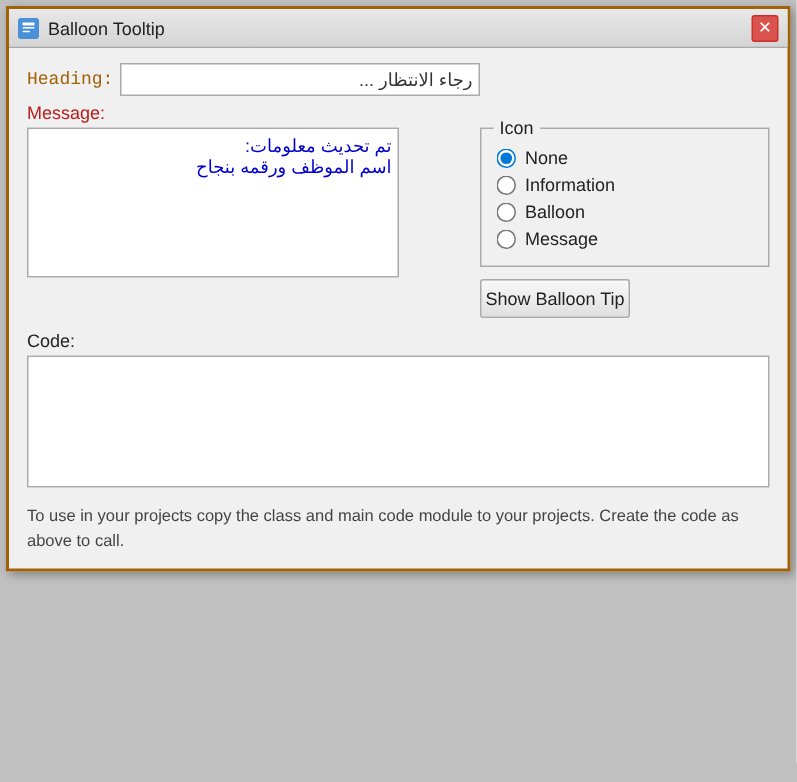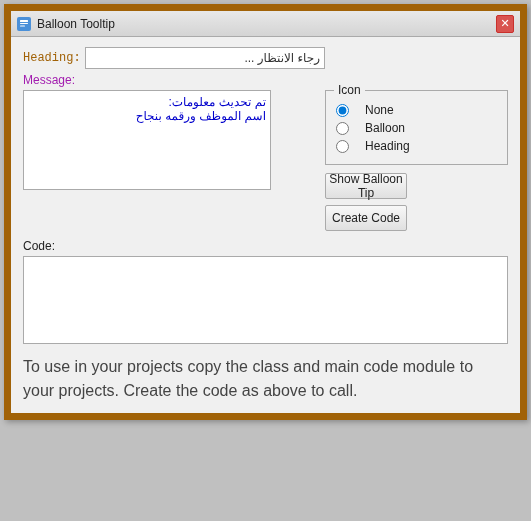--- a/index.html
+++ b/index.html
@@ -9,21 +9,21 @@
       font-size: 12px;
       display: flex;
       align-items: flex-start;
       justify-content: flex-start;
       width: 531px;
       height: 521px;
     }
     .window {
       width: 524px;
       background: #f0f0f0;
-      border: 7px solid #a16207;
+      border: 2px solid #a16207;
       box-shadow: 2px 2px 6px rgba(0,0,0,0.3);
       margin: 4px;
     }
     .title-bar {
       background: linear-gradient(to bottom, #e8e8e8, #d4d4d4);
       border-bottom: 1px solid #aaa;
       padding: 4px 6px;
       display: flex;
       align-items: center;
       justify-content: space-between;
@@ -83,21 +83,21 @@
       border: 1px solid #aaa;
       background: white;
       padding: 2px 4px;
       font-size: 12px;
       direction: rtl;
       color: #333;
       max-width: 240px;
     }
     .message-label {
       font-size: 12px;
-      color: #a21caf;
+      color: #b91c1c;
       margin-bottom: 3px;
     }
     .content-area {
       display: flex;
       gap: 10px;
       margin-top: 2px;
     }
     .message-textarea {
       width: 248px;
       height: 100px;
@@ -128,42 +128,42 @@
       top: -8px;
       left: 8px;
       background: #f0f0f0;
       padding: 0 4px;
       font-size: 12px;
       color: #222;
     }
     .radio-row {
       display: flex;
       align-items: flex-end;
-      gap: 16px;
+      gap: 6px;
       margin-bottom: 3px;
       margin-top: 4px;
     }
     .radio-row:first-of-type { margin-top: 6px; }
     .radio-row input[type="radio"] {
       margin: 0;
       width: 13px;
       height: 13px;
       accent-color: #0078d7;
     }
     .radio-label {
       font-size: 12px;
       color: #222;
     }
     .btn-panel {
       display: flex;
       flex-direction: column;
       gap: 6px;
     }
     .btn {
-      width: 82px;
+      width: 100px;
       height: 26px;
       background: linear-gradient(to bottom, #f8f8f8, #e0e0e0);
       border: 1px solid #aaa;
       border-radius: 2px;
       font-size: 12px;
       color: #222;
       cursor: pointer;
       display: flex;
       align-items: center;
       justify-content: center;
@@ -182,21 +182,21 @@
       border: 1px solid #aaa;
       background: white;
       resize: none;
       padding: 4px;
       font-size: 11px;
       font-family: "Courier New", monospace;
       color: #333;
     }
     .footer-text {
       margin-top: 8px;
-      font-size: 16px;
+      font-size: 11px;
       color: #444;
       line-height: 1.5;
     }
   </style>
 </head>
 <body>
 
 <div class="window">
   <div class="title-bar">
     <div class="title-bar-left">
@@ -225,32 +225,35 @@
 اسم الموظف ورقمه بنجاح</textarea>
 
       <div class="right-panel">
         <div class="icon-group">
           <span class="icon-group-legend">Icon</span>
           <div class="radio-row">
             <input type="radio" name="icon" id="radio-none" checked="" style="">
             <label class="radio-label" for="radio-none">None</label>
           </div>
           <div class="radio-row">
+            <input type="radio" name="icon" id="radio-information" style="">
+            <label class="radio-label" for="radio-information">Information</label>
+          </div>
+          <div class="radio-row">
             <input type="radio" name="icon" id="radio-warning" style="">
             <label class="radio-label" for="radio-warning">Balloon</label>
           </div>
           <div class="radio-row">
             <input type="radio" name="icon" id="radio-critical" style="">
-            <label class="radio-label" for="radio-critical">Heading</label>
+            <label class="radio-label" for="radio-critical">Message</label>
           </div>
         </div>
 
         <div class="btn-panel">
           <button class="btn">Show Balloon Tip</button>
-          <button class="btn">Create Code</button>
         </div>
       </div>
     </div>
 
     <div class="code-section">
       <div class="code-label">Code:</div>
       <textarea class="code-textarea" style=""></textarea>
     </div>
 
     <div class="footer-text">To use in your projects copy the class and main code module to your projects.  Create the code as above to call.</div>

